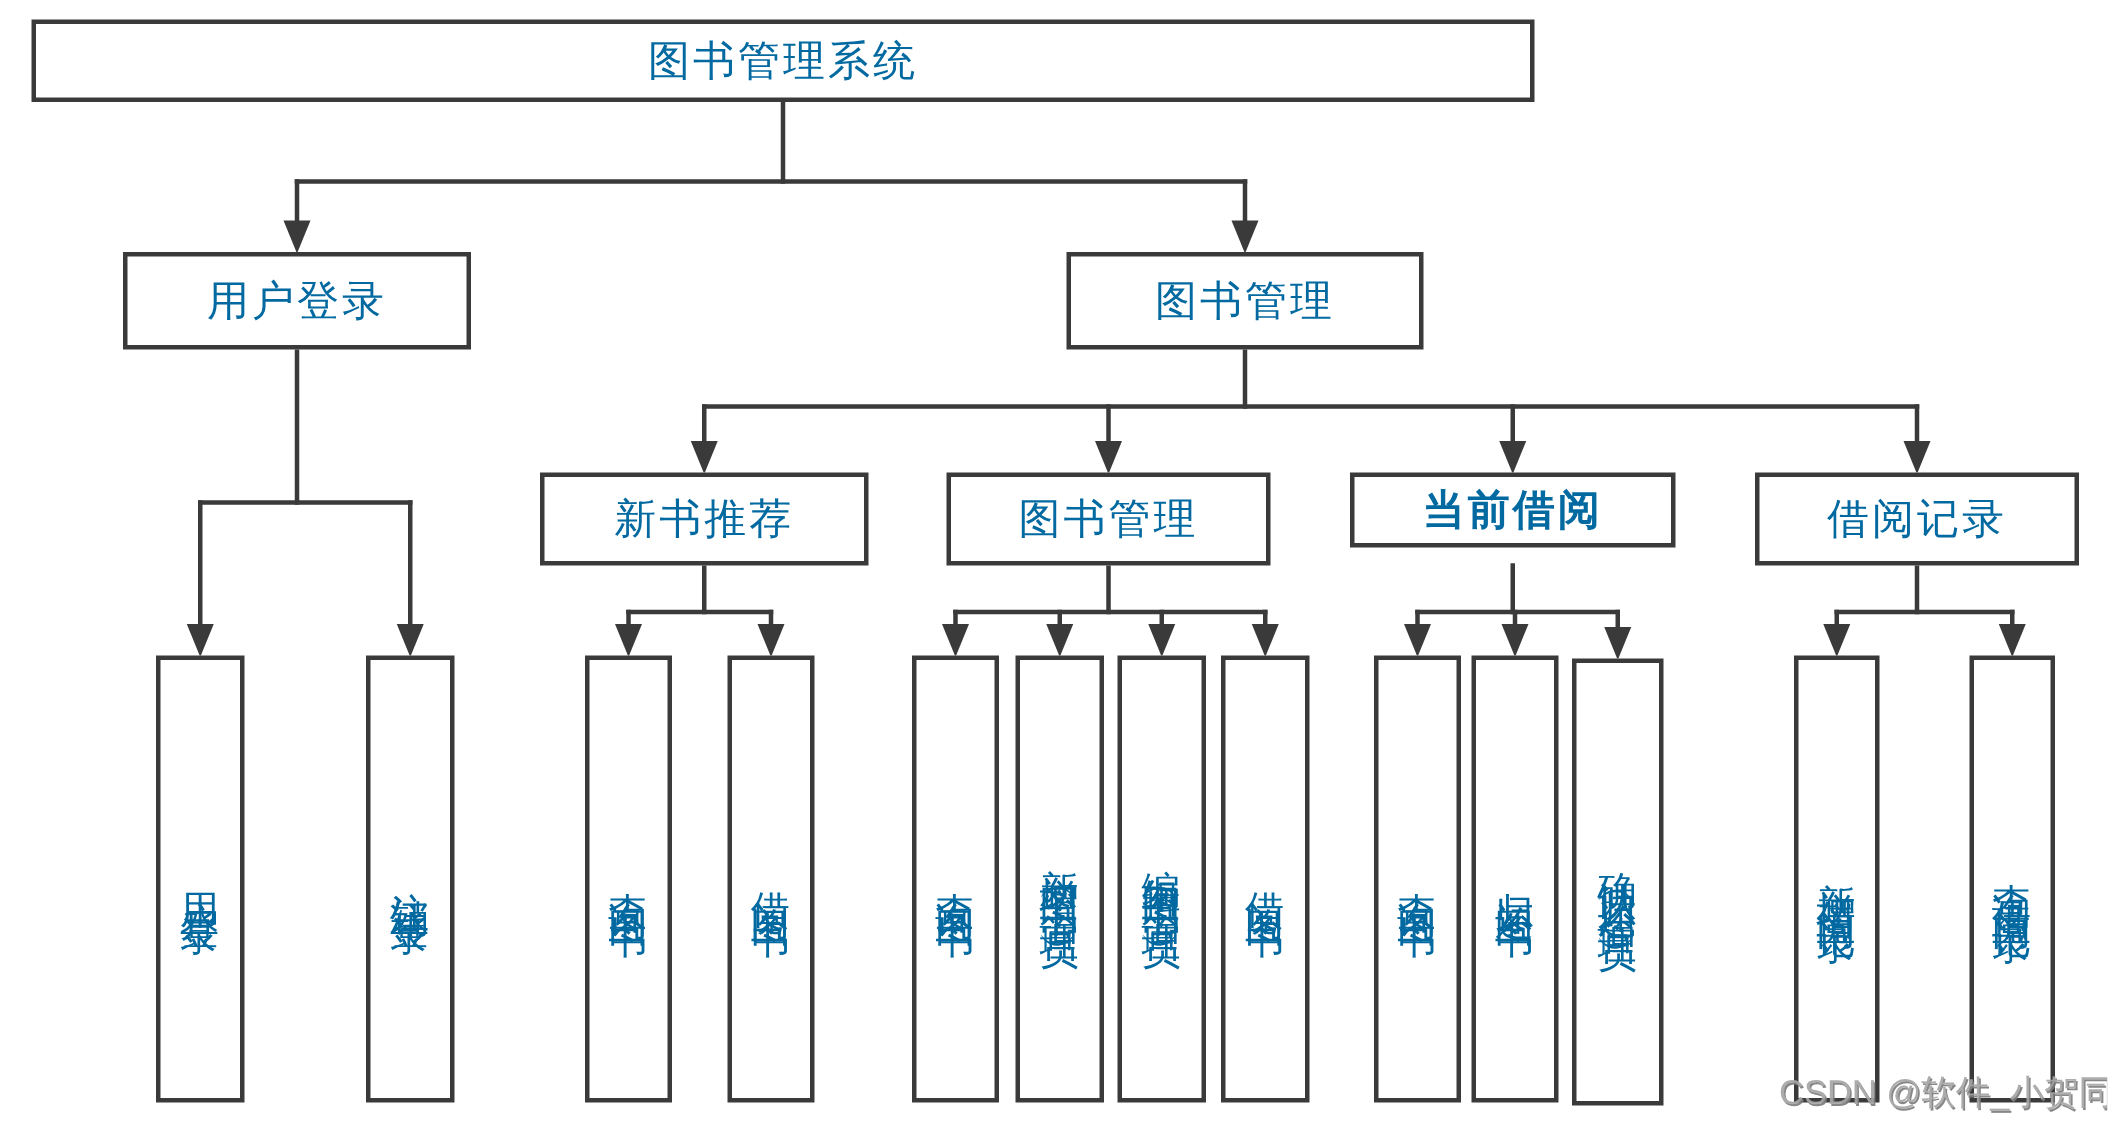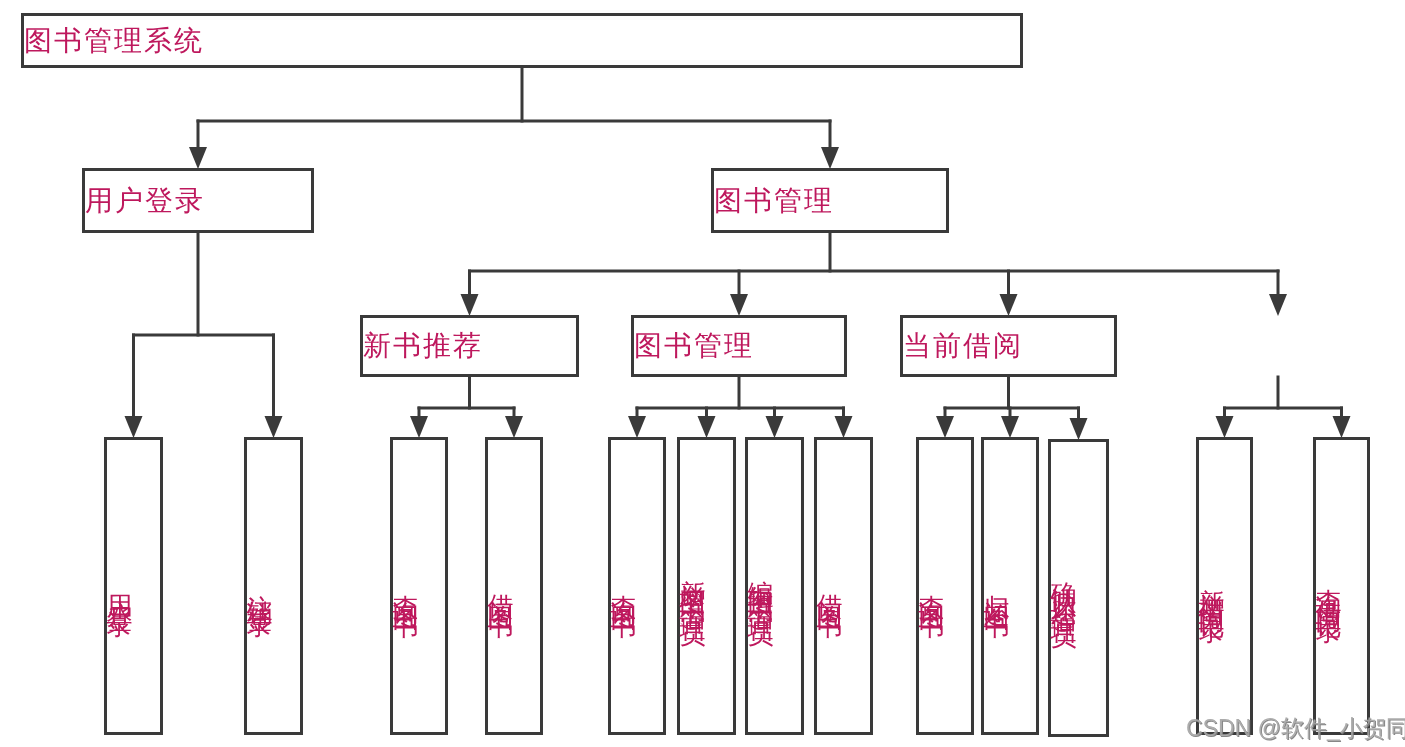--- a/index.html
+++ b/index.html
@@ -12,21 +12,22 @@
     font-family:"Liberation Sans","DejaVu Sans",sans-serif;
   }
   .canvas svg{position:absolute;left:0;top:0;}
   .node{
     position:absolute;
     box-sizing:border-box;
     border:3px solid #3a3a3a;
     background:#ffffff;
     display:flex;
     align-items:center;
-    color:#be185d;
+    justify-content:center;
+    color:#0369a1;
   }
   .node .node-label{
     font-size:28px;
     letter-spacing:2px;
     white-space:nowrap;
     line-height:1;
   }
   .node.vertical .node-label{
     writing-mode:vertical-rl;
     text-orientation:mixed;
@@ -113,22 +114,25 @@
     </div>
     <div class="node" style="left: 360px; top: 315px; width: 219px; height: 62px; border-color: rgb(58, 58, 58);">
       <span class="node-label">新书推荐</span>
     </div>
     <div class="node" style="left: 711px; top: 168px; width: 238px; height: 65px; border-color: rgb(58, 58, 58);">
       <span class="node-label">图书管理</span>
     </div>
     <div class="node" style="left: 631px; top: 315px; width: 216px; height: 62px; border-color: rgb(58, 58, 58);">
       <span class="node-label">图书管理</span>
     </div>
-    <div class="node" style="left: 900px; top: 315px; width: 217px; height: 62px; border-color: rgb(58, 58, 58);">
+    <div class="node" style="left: 900px; top: 315px; width: 217px; height: 50px; border-color: rgb(58, 58, 58); font-weight: bold;">
       <span class="node-label">当前借阅</span>
+    </div>
+    <div class="node" style="left: 1170px; top: 315px; width: 216px; height: 62px; border-color: rgb(58, 58, 58);">
+      <span class="node-label">借阅记录</span>
     </div>
     <div class="node vertical" style="left: 104px; top: 437px; width: 59px; height: 298px; border-color: rgb(58, 58, 58);">
       <span class="node-label">用户登录</span>
     </div>
     <div class="node vertical" style="left: 244px; top: 437px; width: 59px; height: 298px; border-color: rgb(58, 58, 58);">
       <span class="node-label">注销登录</span>
     </div>
     <div class="node vertical" style="left: 390px; top: 437px; width: 58px; height: 298px; border-color: rgb(58, 58, 58);">
       <span class="node-label">查询图书</span>
     </div>

